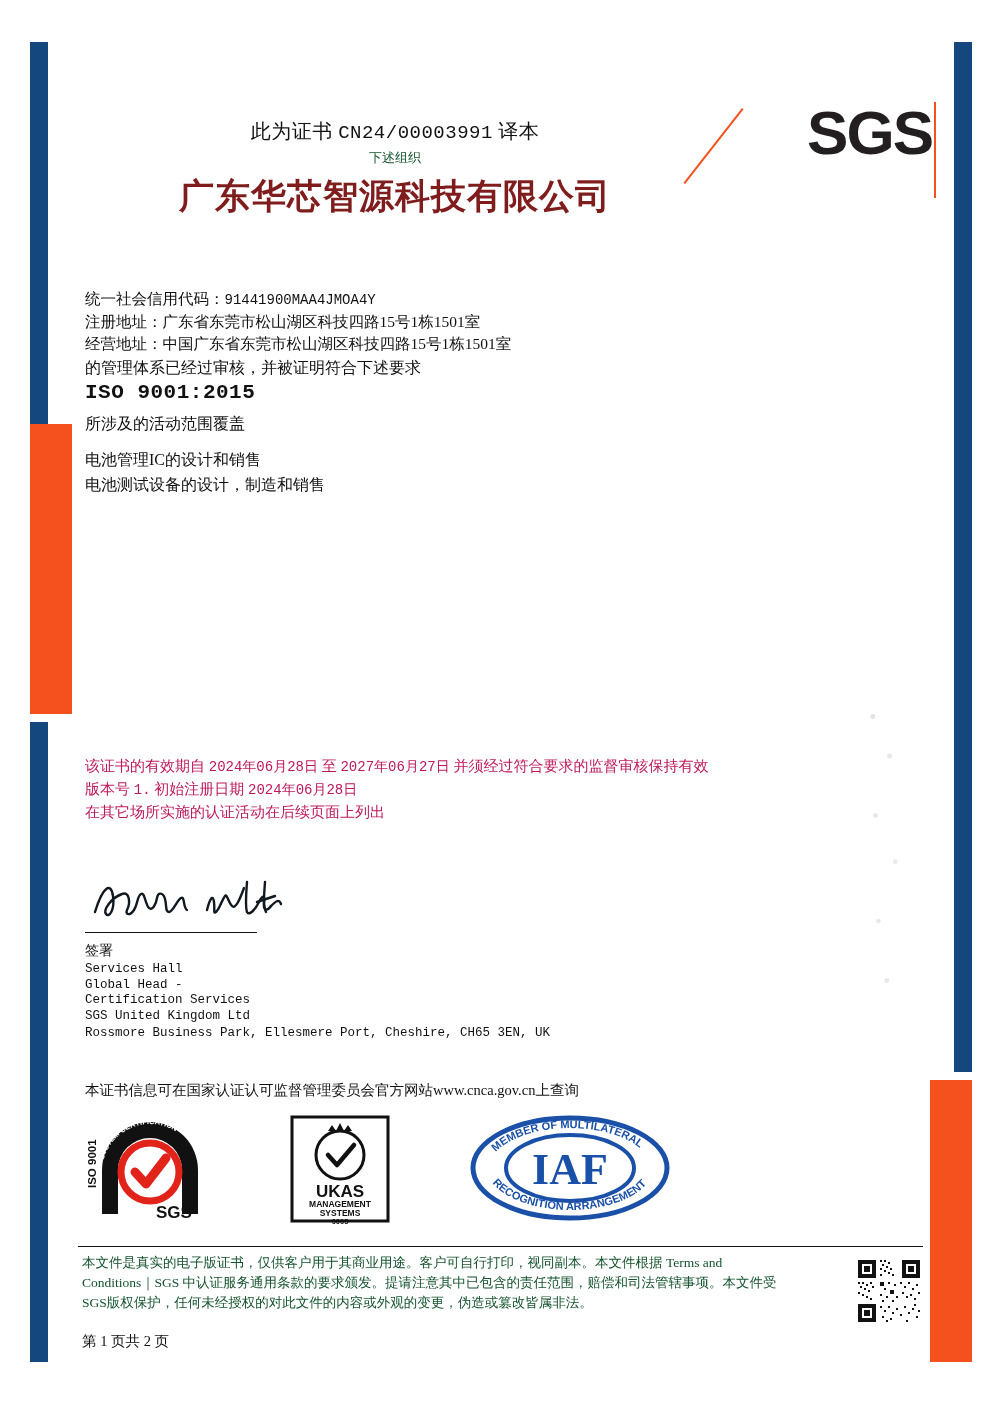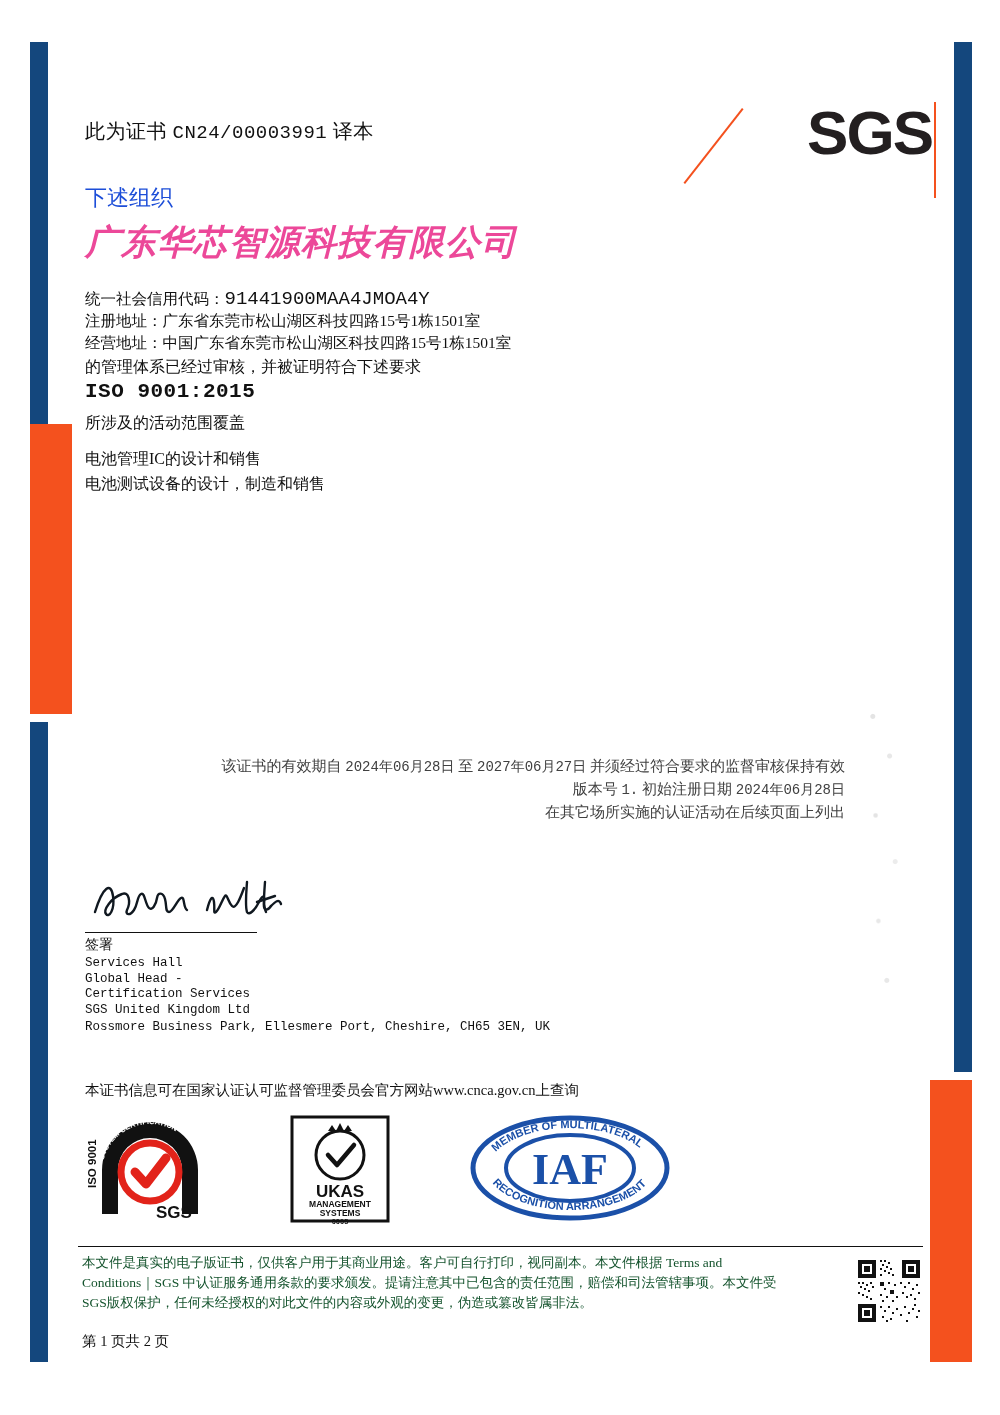--- a/index.html
+++ b/index.html
@@ -58,46 +58,46 @@
     height: 282px;
     background: #f4511e;
   }
 
   
   .header {
     position: absolute;
     left: 85px;
     top: 118px;
     width: 620px;
+    text-align: center;
   }
   .translation-line {
     font-family: "Liberation Serif", serif;
     font-size: 20px;
     letter-spacing: 0.5px;
     color: #111;
   }
   .translation-line .code {
     font-family: "Liberation Mono", monospace;
     font-size: 19px;
     letter-spacing: 0.5px;
   }
   .org-intro {
-    margin-top: 38px;
-    font-family: "Liberation Serif", serif;
-    font-size: 22px;
-    color: #1d4ed8;
+    margin-top: 4px;
+    font-family: "Liberation Serif", serif;
+    font-size: 13px;
+    color: #14532d;
   }
   .org-name {
     margin-top: 6px;
     font-family: "Liberation Serif", serif;
     font-size: 35px;
     font-weight: bold;
     letter-spacing: 1px;
-    color: #ec4899;
-    font-style: italic;
+    color: #7f1d1d;
   }
 
   
   .sgs-logo {
     position: absolute;
     right: 68px;
     top: 100px;
     width: 190px;
     height: 95px;
   }
@@ -137,21 +137,21 @@
     left: 85px;
     top: 288px;
     width: 700px;
     font-family: "Liberation Serif", serif;
     font-size: 15.5px;
     line-height: 22px;
     color: #111;
   }
   .details .mono {
     font-family: "Liberation Mono", monospace;
-    font-size: 19px;
+    font-size: 14px;
   }
   .details-line {
     white-space: nowrap;
   }
   .conform-line {
     margin-top: 2px;
     font-size: 16px;
   }
   .standard {
     margin-top: 3px;
@@ -174,22 +174,21 @@
 
   
   .validity {
     position: absolute;
     left: 85px;
     top: 755px;
     width: 760px;
     font-family: "Liberation Serif", serif;
     font-size: 15px;
     line-height: 22px;
-    color: #404040;
-    text-align: right;
+    color: #be185d;
   }
   .validity .num {
     font-family: "Liberation Mono", monospace;
     font-size: 14px;
   }
 
   
   .signature-area {
     position: absolute;
     left: 85px;
@@ -202,21 +201,21 @@
   }
   .sig-rule {
     width: 172px;
     height: 1px;
     background: #111;
     margin-top: 2px;
   }
   .sig-label {
     font-family: "Liberation Serif", serif;
     font-size: 14px;
-    margin-top: 3px;
+    margin-top: 9px;
   }
   .sig-block {
     margin-top: 2px;
     font-family: "Liberation Mono", monospace;
     font-size: 12.5px;
     line-height: 15.5px;
     color: #111;
   }
   .sig-contact {
     margin-top: 2px;

